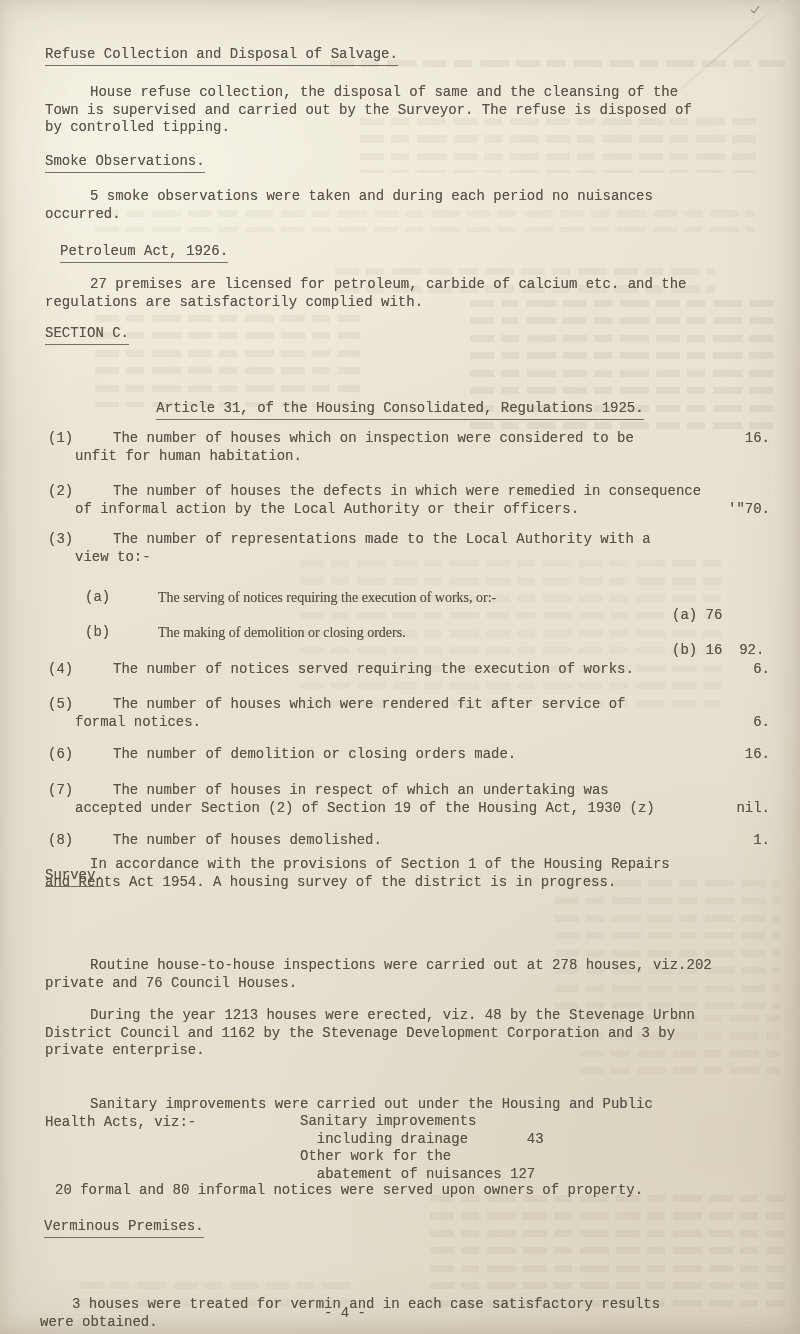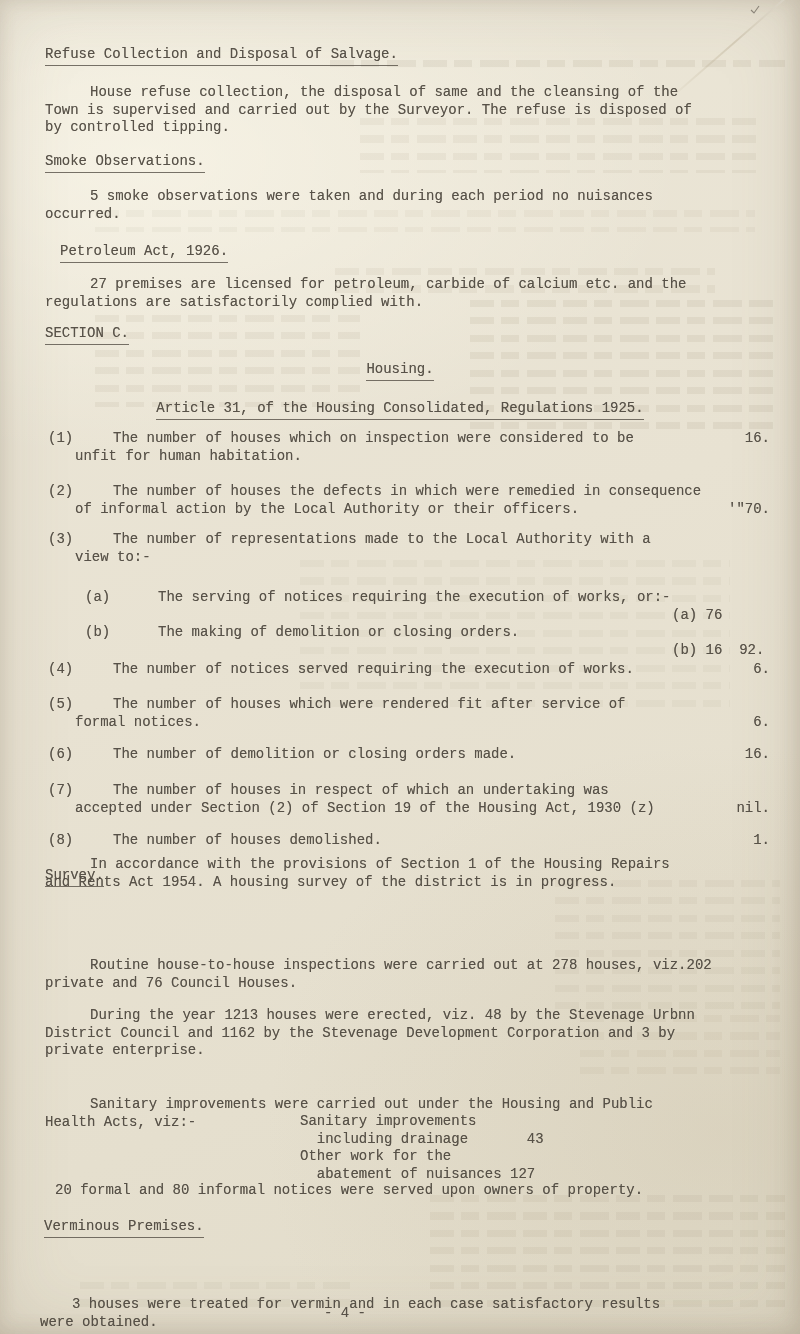--- a/index.html
+++ b/index.html
@@ -29,21 +29,21 @@
     padding-bottom:1px;
     white-space:pre;
   }
   .center{left:0;width:800px;text-align:center;}
   .center .heading{border-bottom:1.5px solid rgba(75,69,60,0.8);}
   .para{left:45px;width:730px;text-indent:45px;}
   .item{left:45px;right:25px;width:730px;}
   .item .num{position:absolute;left:3px;top:0;}
   .item .itext{display:block;margin-left:30px;margin-right:70px;text-indent:38px;}
   .subitem .num{left:40px;}
-  .subitem .itext{margin-left:75px;}
+  .subitem .itext{margin-left:75px;font-family:Liberation Serif, serif;}
   .val{position:absolute;right:5px;white-space:pre;}
   .v-top{top:0;}
   .v-bot{top:17.5px;}
   .sval{position:absolute;left:627px;white-space:pre;}
   .pre{white-space:pre;}
   
   .ghost{
     position:absolute;
     background:repeating-linear-gradient(to bottom, rgba(124,108,78,0.55) 0 7px, rgba(124,108,78,0) 7px 17.5px);
     -webkit-mask-image:repeating-linear-gradient(90deg,#000 0 24px,transparent 24px 31px,#000 31px 49px,transparent 49px 57px,#000 57px 86px,transparent 86px 93px);
@@ -94,23 +94,20 @@
 occurred.</div>
 
   <div class="abs" style="top:243px;left:45px;margin-left:15px;">
     <span class="heading txt">Petroleum Act, 1926.</span>
   </div>
   <div class="abs para txt" style="top:276px;">27 premises are licensed for petroleum, carbide of calcium etc. and the
 regulations are satisfactorily complied with.</div>
 
   <div class="abs" style="top:325px;left:45px;">
     <span class="heading txt">SECTION C.</span>
-  </div>
-  <div class="abs center" style="top:361px;">
-    <span class="heading txt">Housing.</span>
   </div>
   <div class="abs center" style="top:400px;">
     <span class="heading txt">Article 31, of the Housing Consolidated, Regulations 1925.</span>
   </div>
 
   <div class="abs item" style="top:430px;">
     <span class="num txt">(1)</span>
     <span class="itext txt">The number of houses which on inspection were considered to be
 unfit for human habitation.</span>
     <span class="val v-top txt">16.</span>

